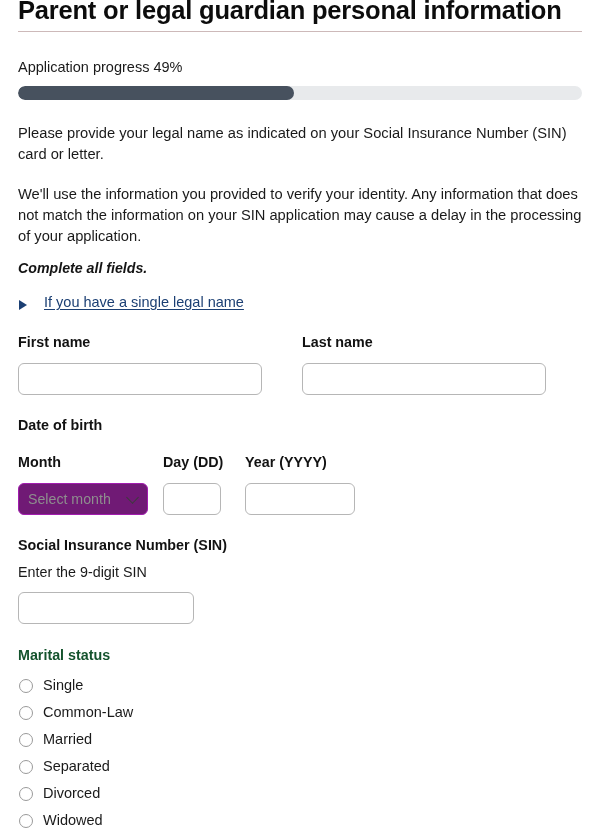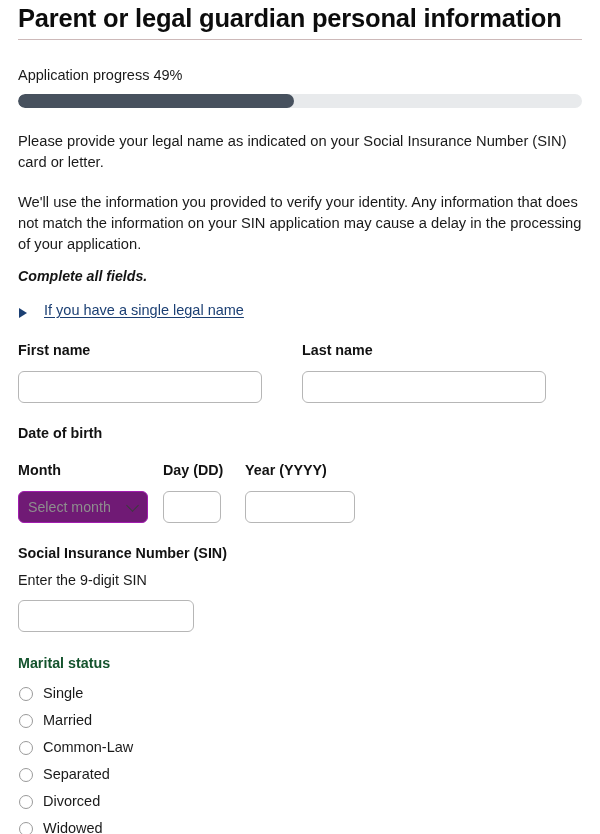--- a/index.html
+++ b/index.html
@@ -14,21 +14,21 @@
     overflow: hidden;
     font-family: "Liberation Sans", sans-serif;
     color: #1a1a1a;
     -webkit-font-smoothing: antialiased;
   }
 
   .page {
     position: relative;
     width: 600px;
     height: 834px;
-    padding: 8px 18px;
+    padding: 0 18px;
   }
 
   
   .page-title {
     font-size: 25.5px;
     font-weight: bold;
     letter-spacing: -0.2px;
     color: #0c0c0c;
     margin: 0;
     padding: 0;
@@ -302,28 +302,28 @@
   <input class="input-box sin-input" type="text" value="" style="">
 
   <div class="marital-heading">Marital status</div>
   <div class="radio-list" id="marital-radio-list">
       <div class="radio-row">
         <span class="radio-mark"></span>
         <span class="radio-text">Single</span>
       </div>
       <div class="radio-row">
         <span class="radio-mark"></span>
+        <span class="radio-text">Common-Law</span>
+      </div>
+      <div class="radio-row">
+        <span class="radio-mark"></span>
         <span class="radio-text">Married</span>
       </div>
       <div class="radio-row">
         <span class="radio-mark"></span>
-        <span class="radio-text">Common-Law</span>
-      </div>
-      <div class="radio-row">
-        <span class="radio-mark"></span>
         <span class="radio-text">Separated</span>
       </div>
       <div class="radio-row">
         <span class="radio-mark"></span>
         <span class="radio-text">Divorced</span>
       </div>
       <div class="radio-row">
         <span class="radio-mark"></span>
         <span class="radio-text">Widowed</span>
       </div>

